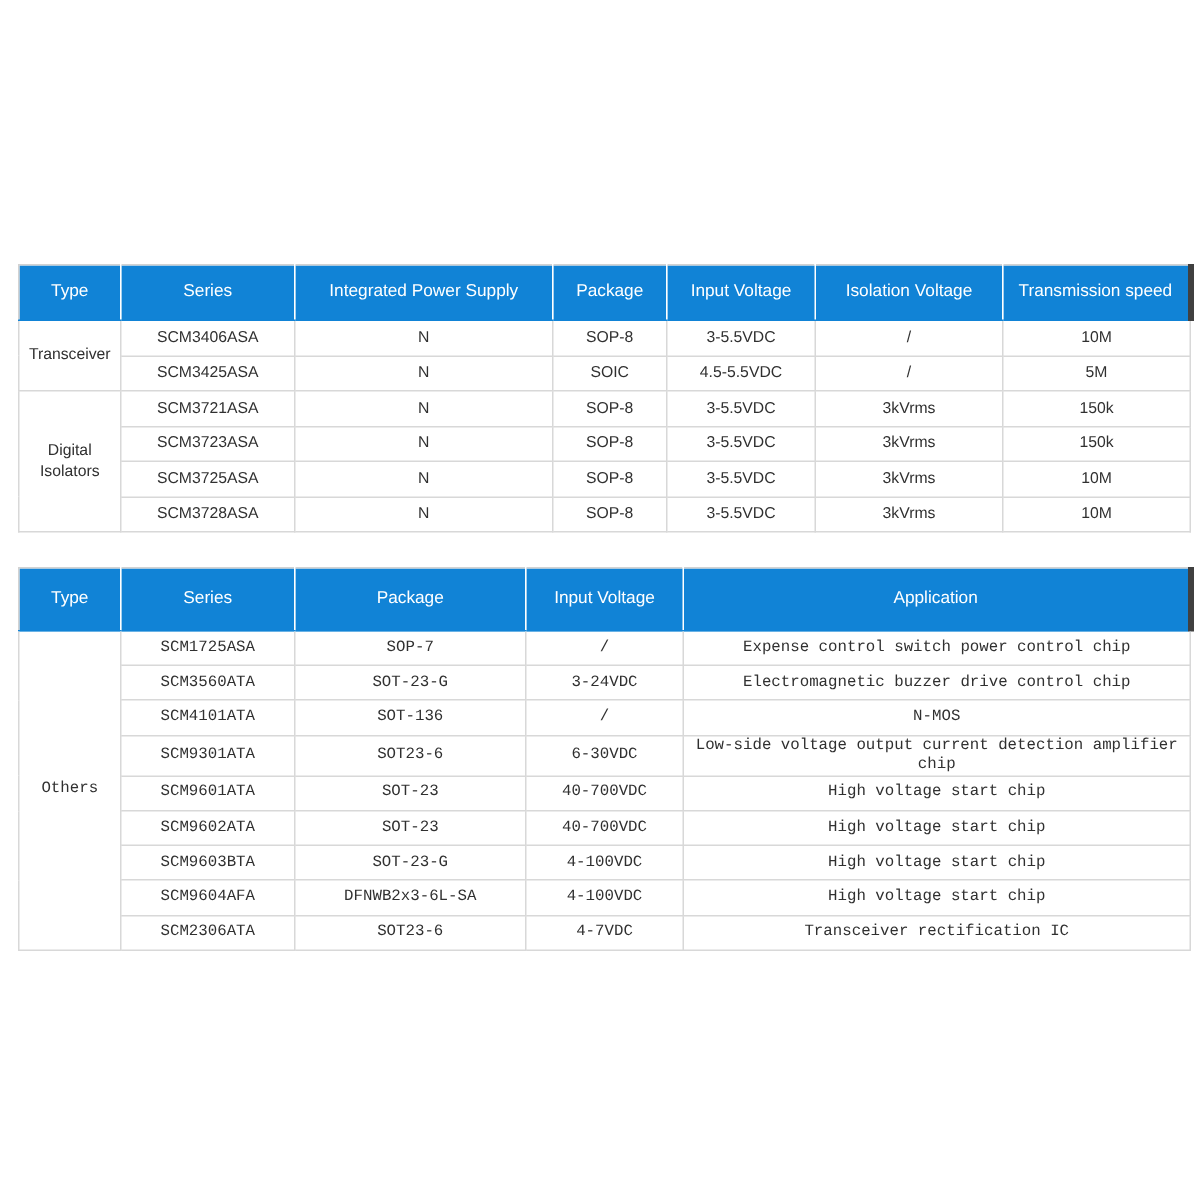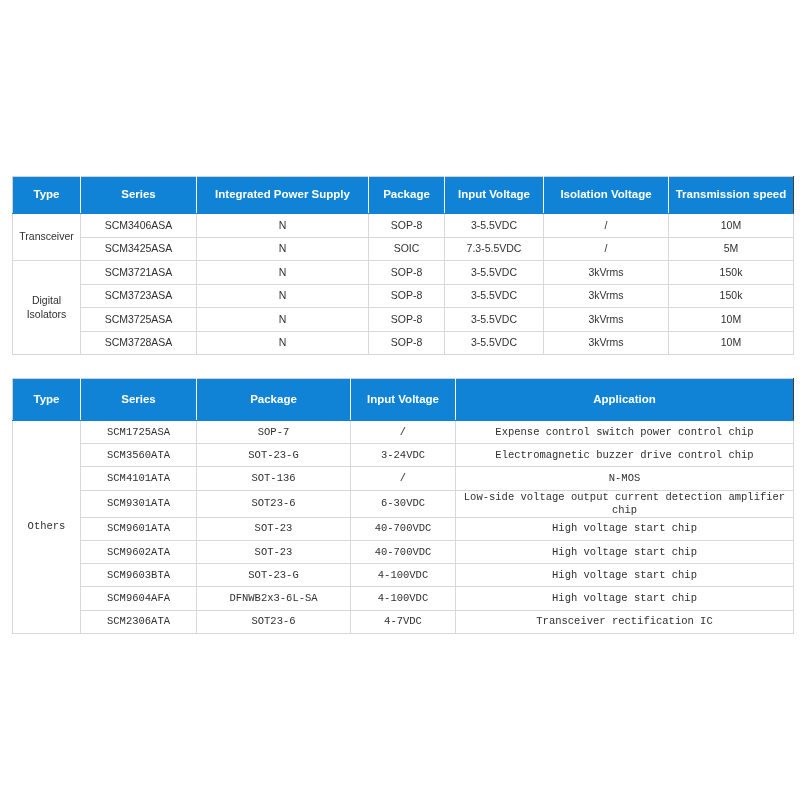--- a/index.html
+++ b/index.html
@@ -36,29 +36,29 @@
 
   table.spec {
     border-collapse: collapse;
     table-layout: fixed;
     width: 781px;
     border: 1px solid #d2d2d2;
   }
   table.spec thead th {
     background: #1183d6;
     color: #ffffff;
-    font-weight: bold;
+    font-weight: normal;
     font-size: 11.5px;
     text-align: center;
     border-right: 1px solid #ffffff;
     border-bottom: 1px solid #1183d6;
     padding: 0;
     line-height: 1.15;
   }
-  table.spec thead th:last-child { border-right: 1px solid #404040; text-align: center; }
+  table.spec thead th:last-child { border-right: 4px solid #404040; text-align: center; }
 
   #table-1 thead th { height: 36px; }
   #table-2 thead th { height: 41px; }
 
   table.spec tbody td {
     border: 1px solid #d8d8d8;
     text-align: center;
     font-size: 10.5px;
     color: #303030;
     background: #ffffff;
@@ -129,21 +129,21 @@
           <td>N</td>
           <td>SOP-8</td>
           <td>3-5.5VDC</td>
           <td>/</td>
           <td>10M</td>
         </tr>
         <tr>
           <td>SCM3425ASA</td>
           <td>N</td>
           <td>SOIC</td>
-          <td>7.3-5.5VDC</td>
+          <td>4.5-5.5VDC</td>
           <td>/</td>
           <td>5M</td>
         </tr>
 
         <tr>
           <td class="type-cell" rowspan="4">
             <span class="stack-line">Digital</span>
             <span class="stack-line">Isolators</span>
           </td>
           <td>SCM3721ASA</td>

